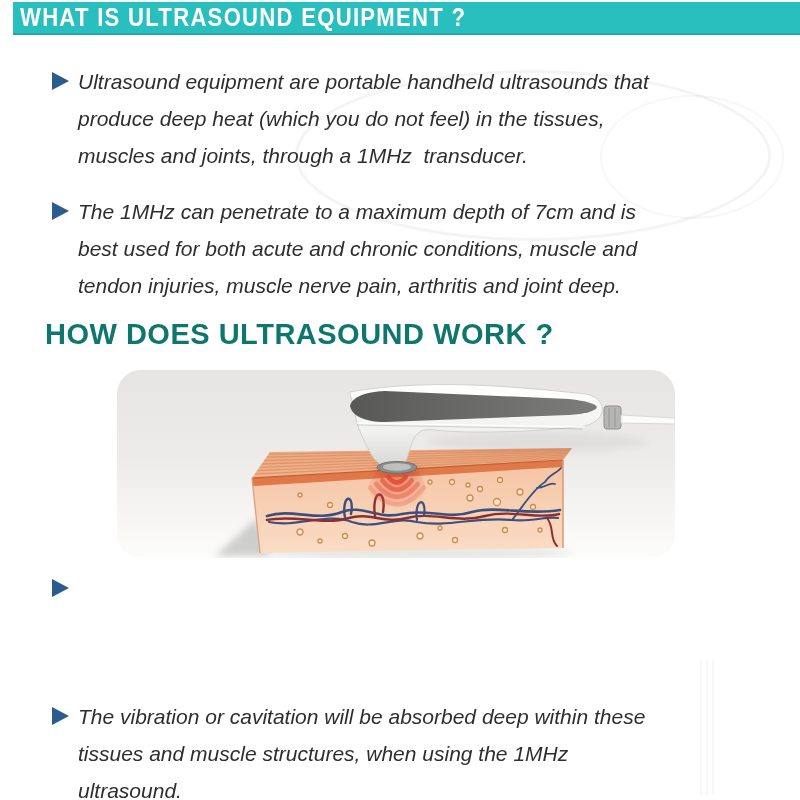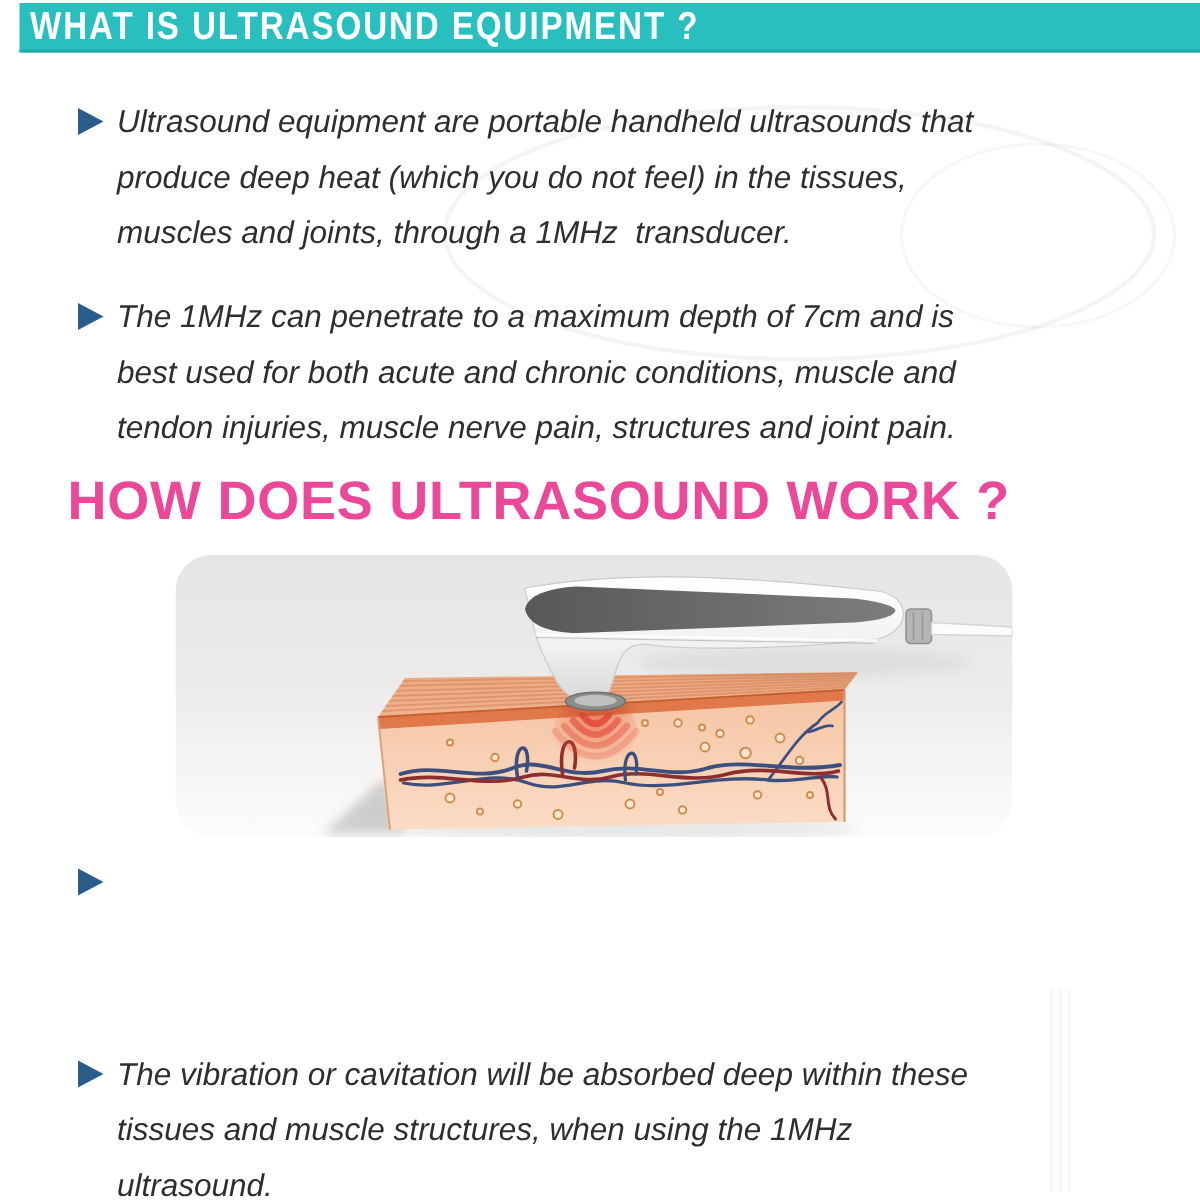--- a/index.html
+++ b/index.html
@@ -53,22 +53,22 @@
     border-bottom:9px solid transparent;
     margin-top:9px;
   }
   .bullet-text{
     font-size:21px;line-height:37px;color:#2e2e2e;
     white-space:pre-line;
     font-style:italic;
   }
   .section-heading{
     position:absolute;left:45px;top:317px;
-    font-size:36px;line-height:34px;font-weight:bold;
-    color:#ec4899;letter-spacing:0.5px;
+    font-size:29px;line-height:34px;font-weight:bold;
+    color:#0f766e;letter-spacing:0.5px;
     white-space:nowrap;
   }
   .illustration{
     position:absolute;left:117px;top:370px;width:558px;height:188px;
   }
 </style>
 </head>
 <body>
 
 <div class="page">
@@ -84,21 +84,21 @@
   <div class="bullet" style="top:63px">
     <span class="tri"></span>
     <span class="bullet-text">Ultrasound equipment are portable handheld ultrasounds that
 produce deep heat (which you do not feel) in the tissues,
 muscles and joints, through a 1MHz&nbsp; transducer.</span>
   </div>
   <div class="bullet" style="top:193px">
     <span class="tri"></span>
     <span class="bullet-text">The 1MHz can penetrate to a maximum depth of 7cm and is
 best used for both acute and chronic conditions, muscle and
-tendon injuries, muscle nerve pain, structures and joint pain.</span>
+tendon injuries, muscle nerve pain, arthritis and joint deep.</span>
   </div>
 
   <div class="section-heading">HOW DOES ULTRASOUND WORK ?</div>
 
   <svg class="illustration" viewBox="0 0 558 188" role="img" aria-label="Handheld ultrasound device pressed on a skin tissue cross-section, emitting red ultrasound waves toward blood vessels">
     <defs>
       <linearGradient id="bgGrad" x1="0" y1="0" x2="0" y2="1">
         <stop offset="0" stop-color="#e6e5e3"></stop>
         <stop offset="0.45" stop-color="#ecebe9"></stop>
         <stop offset="0.8" stop-color="#f7f6f5"></stop>

